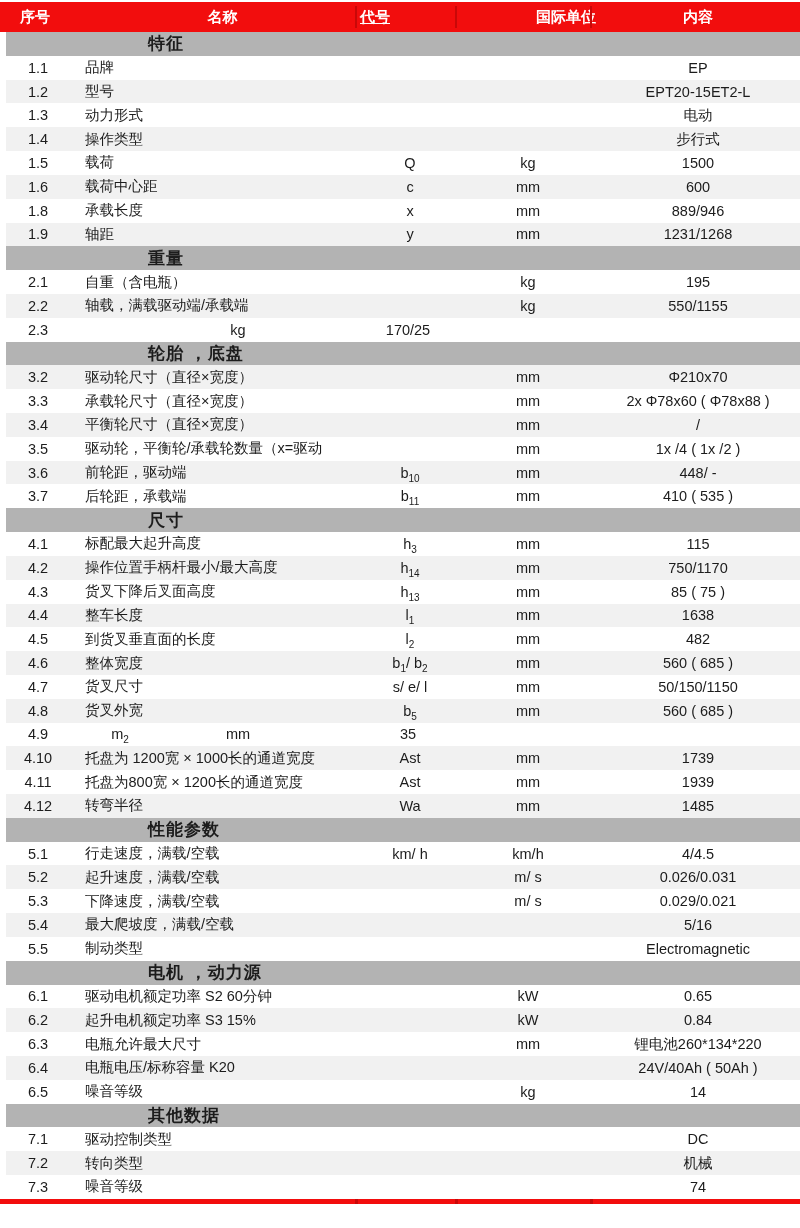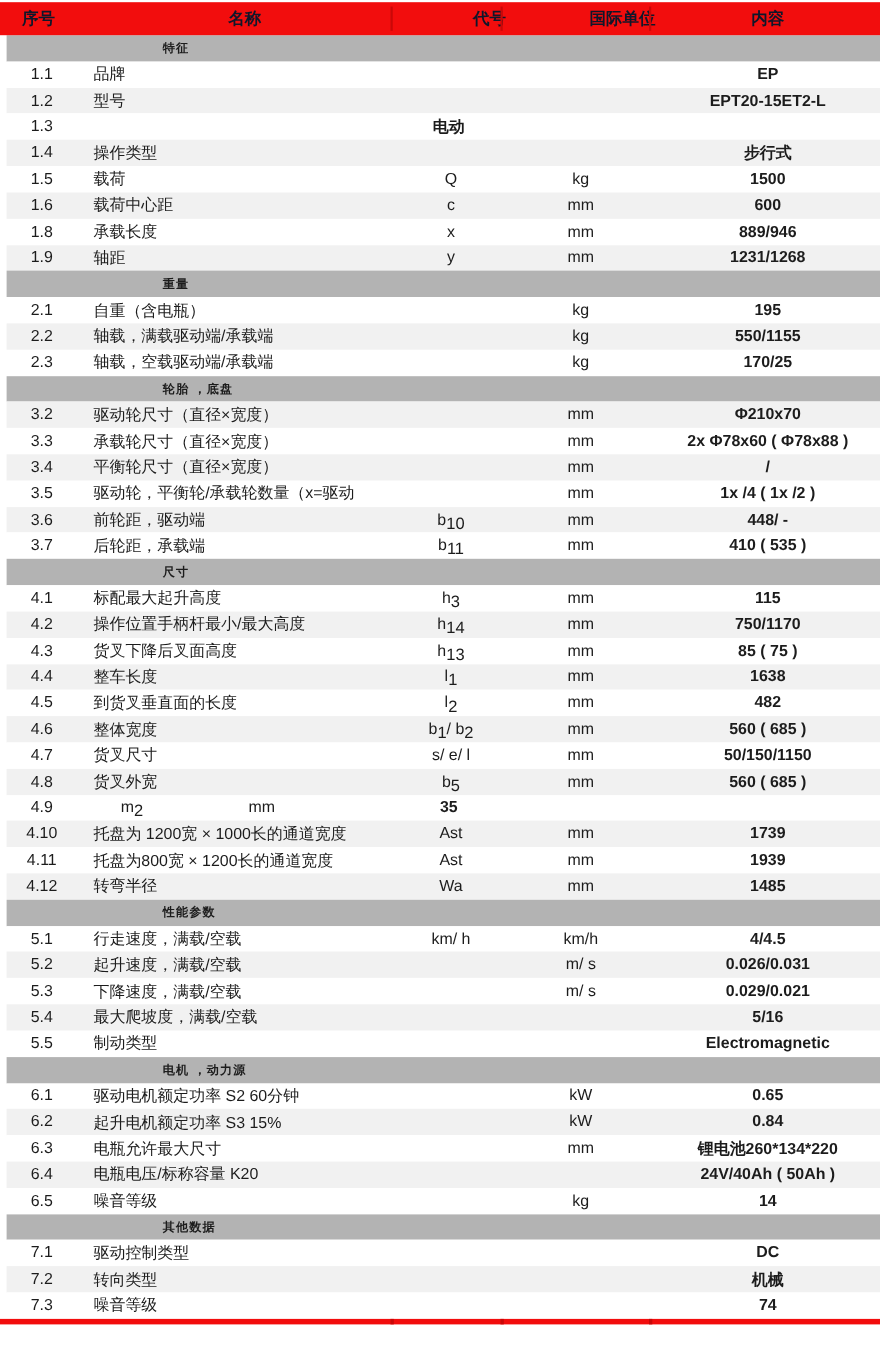--- a/index.html
+++ b/index.html
@@ -12,46 +12,46 @@
   *{box-sizing:border-box;}
   html,body{margin:0;padding:0;}
   body{
     width:800px;height:1228px;background:#ffffff;
     font-family:"Liberation Sans","DejaVu Sans",sans-serif;
     color:var(--text);overflow:hidden;
   }
   .page{padding-top:2px;}
   
   .thead{
-    height:30px;background:var(--accent-red);color:#0f172a;
+    height:30px;background:var(--accent-red);color:#ffffff;
     display:flex;align-items:center;font-weight:bold;font-size:15px;
     position:relative;
   }
   .thead .hsep{position:absolute;top:4px;bottom:4px;width:2px;background:var(--accent-red-dark);}
   .hsep.s1{left:355px}.hsep.s2{left:455px}.hsep.s3{left:590px}
   .h-no{width:70px;text-align:center;}
   .h-name{flex:1;padding-left:15px;text-align:center;}
-  .h-code{width:100px;text-align:right;}
+  .h-code{width:100px;text-align:left;text-decoration:underline;}
   .h-unit{width:136px;text-align:right;}
   .h-value{width:204px;text-align:center;}
   
   .row{
     height:23.82px;display:flex;align-items:center;
     font-size:14.5px;margin-left:6px;background:#ffffff;
   }
   .row.alt{background:var(--stripe);}
   .row.section{background:var(--section-gray);font-weight:bold;}
-  .sec-title{padding-left:142px;font-size:11px;letter-spacing:1px;}
+  .sec-title{padding-left:142px;font-size:17px;letter-spacing:1px;}
   .c{white-space:nowrap;overflow:visible;}
   .c.no{width:64px;text-align:center;}
   .c.name{flex:1;padding-left:15px;text-align:left;}
   .c.code{width:100px;text-align:center;}
   .c.unit{width:136px;text-align:center;}
-  .c.value{width:204px;text-align:center;font-weight:bold;}
-  sub{font-size:15px;line-height:0;}
+  .c.value{width:204px;text-align:center;}
+  sub{font-size:10px;line-height:0;}
   
   .footer-bar{height:5px;background:var(--accent-red);position:relative;}
   .footer-bar .fsep{position:absolute;top:0;bottom:0;width:3px;background:var(--accent-red-dark);}
   .fsep.s1{left:355px}.fsep.s2{left:455px}.fsep.s3{left:590px}
 </style>
 </head>
 <body>
 
 <div class="page">
 
@@ -82,20 +82,21 @@
   <div class="row data alt">
     <span class="c no">1.2</span>
     <span class="c name">型号</span>
     <span class="c code"></span>
     <span class="c unit"></span>
     <span class="c value">EPT20-15ET2-L</span>
   </div>
 
   <div class="row data">
     <span class="c no">1.3</span>
+    <span class="c name">动力形式</span>
     <span class="c code"></span>
     <span class="c unit"></span>
     <span class="c value">电动</span>
   </div>
 
   <div class="row data alt">
     <span class="c no">1.4</span>
     <span class="c name">操作类型</span>
     <span class="c code"></span>
     <span class="c unit"></span>
@@ -149,21 +150,20 @@
   <div class="row data alt">
     <span class="c no">2.2</span>
     <span class="c name">轴载，满载驱动端/承载端</span>
     <span class="c code"></span>
     <span class="c unit">kg</span>
     <span class="c value">550/1155</span>
   </div>
 
   <div class="row data">
     <span class="c no">2.3</span>
-    <span class="c name">轴载，空载驱动端/承载端</span>
     <span class="c code"></span>
     <span class="c unit">kg</span>
     <span class="c value">170/25</span>
   </div>
 
   <div class="row section">
     <span class="sec-title">轮胎 ，底盘</span>
   </div>
 
 

